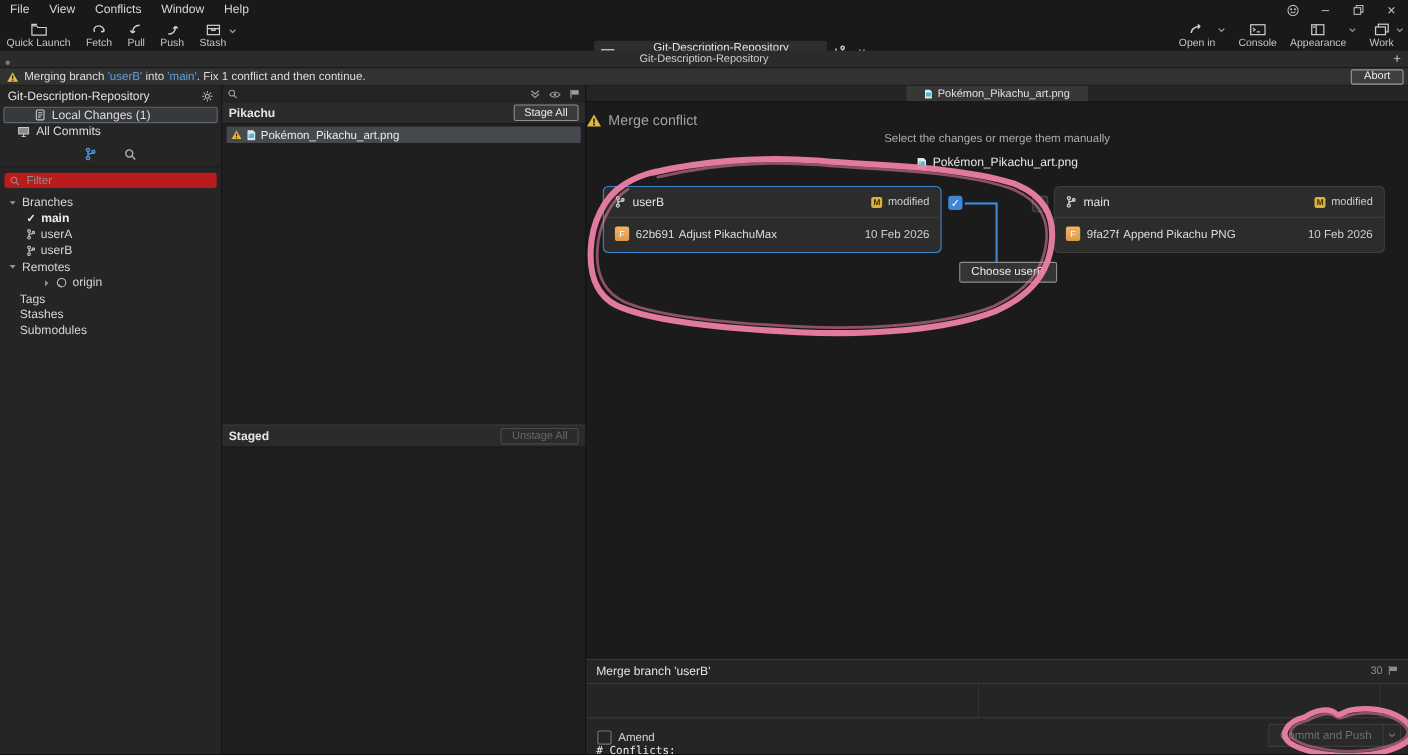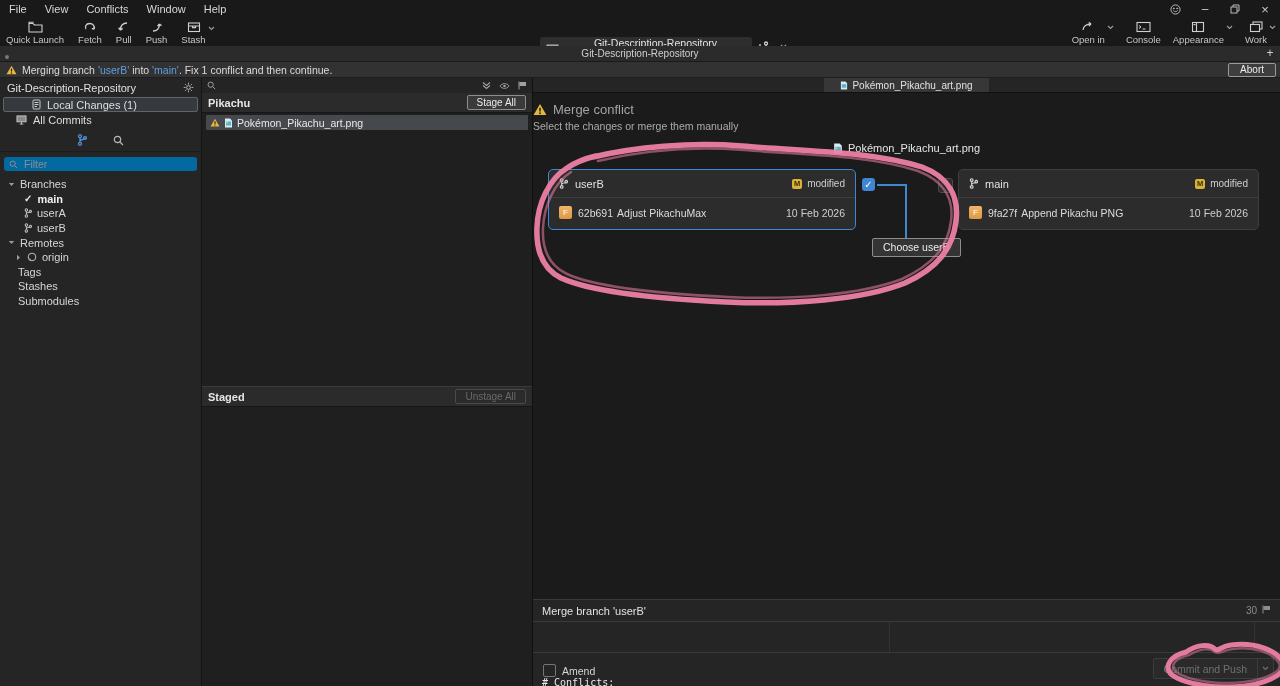--- a/index.html
+++ b/index.html
@@ -40,21 +40,21 @@
   .hl{color:#5f9fdf;}
   .abort-btn{position:absolute;right:4px;top:1px;height:12px;line-height:12px;padding:0 11px;background:#3e3e3e;border:1px solid #9a9a9a;border-radius:2px;color:#ececec;font-size:10px;}
 
   
   .sidebar{position:absolute;top:78px;bottom:0;left:0;width:201px;background:#252526;border-right:1px solid #141414;}
   .sb-head{display:flex;align-items:center;height:19px;padding:0 7px;color:#e0e0e0;font-size:11px;}
   .sb-gear{margin-left:auto;color:#bdbdbd;}
   .sb-item{display:flex;align-items:center;gap:6px;height:15px;padding-left:16px;font-size:11px;color:#dedede;}
   .sb-item.sel{border:1px solid #60646a;background:#36393d;border-radius:2px;margin:0 3px;height:13px;padding-left:28px;}
   .sb-icons{display:flex;justify-content:center;gap:26px;align-items:center;height:18px;margin-top:4px;border-bottom:1px solid #1c1c1c;padding-bottom:2px;}
-  .filter-box{margin:5px 4px 4px;height:14px;background:#0369a1;border-radius:3px;display:flex;align-items:center;gap:4px;padding:0 5px;}
+  .filter-box{margin:5px 4px 4px;height:14px;background:#b91c1c;border-radius:3px;display:flex;align-items:center;gap:4px;padding:0 5px;}
   .filter-box input{flex:1;background:transparent;border:0;outline:0;color:#cfcfcf;font-size:10.5px;font-family:"Liberation Sans",sans-serif;}
   .filter-box input::placeholder{color:#8e8e8e;}
   .tree{margin-top:6px;}
   .tree-row{display:flex;align-items:center;gap:5px;height:14.6px;font-size:11px;color:#d6d6d6;}
   .caret-ico{width:8px;color:#9a9a9a;}
 
   
   .middle{position:absolute;top:78px;bottom:0;left:202px;width:330px;background:#1f1f20;border-right:1px solid #101010;}
   .search-row{position:absolute;top:0;left:0;right:0;height:15px;background:#242425;border-bottom:1px solid #161616;display:flex;align-items:center;padding:0 5px;color:#9f9f9f;}
   .search-right{margin-left:auto;display:flex;gap:8px;align-items:center;}
@@ -62,21 +62,21 @@
   .sec-title{font-weight:bold;font-size:11px;color:#e6e6e6;}
   .sec-btn{margin-left:auto;height:13px;line-height:13px;padding:0 9px;border:1px solid #8d8d8d;background:#3a3a3b;color:#eaeaea;font-size:10px;border-radius:2px;}
   .sec-btn.disabled{border-color:#4a4a4a;background:transparent;color:#686868;}
   .file-row{position:absolute;top:37px;left:4px;right:4px;height:15px;background:#45484d;display:flex;align-items:center;gap:4px;padding:0 4px;font-size:10.5px;color:#e9e9e9;border-radius:1px;}
 
   
   .rightpane{position:absolute;top:78px;bottom:0;left:533px;right:0;background:#1b1b1c;}
   .file-tabrow{position:absolute;top:0;left:0;right:0;height:14px;background:#252526;border-bottom:1px solid #101010;display:flex;justify-content:center;}
   .file-tab{background:#373738;height:14px;display:flex;align-items:center;gap:4px;padding:0 16px;font-size:10px;color:#e0e0e0;}
   .conf-title{position:absolute;top:24px;left:0;right:0;display:flex;justify-content:flex-start;align-items:center;gap:6px;font-size:13px;color:#a3a3a3;}
-  .conf-sub{position:absolute;top:42px;left:0;right:0;text-align:left;font-size:10.5px;color:#ababab;}
+  .conf-sub{position:absolute;top:42px;left:0;right:0;text-align:center;font-size:10.5px;color:#ababab;}
   .conf-file{position:absolute;top:64px;left:0;right:0;display:flex;justify-content:center;align-items:center;gap:5px;font-size:11px;color:#e6e6e6;}
   .mpanel{position:absolute;background:#2c2c2d;border:1px solid #3e3e3f;border-radius:5px;}
   .mpanel.sel{border:1.5px solid #3f87d2;}
   .mp-head{height:27px;display:flex;align-items:center;gap:7px;padding:0 10px;border-bottom:1px solid #3d3d3e;color:#e2e2e2;font-size:11px;}
   .mp-right{margin-left:auto;display:flex;align-items:center;gap:5px;font-size:10px;color:#cfcfcf;}
   .badge-m{width:10px;height:10px;border-radius:2px;background:#d9b13b;color:#3a3000;font-size:7.5px;font-weight:bold;display:flex;align-items:center;justify-content:center;}
   .mp-commit{height:29px;display:flex;align-items:center;gap:6px;padding:0 10px;font-size:10.5px;color:#dcdcdc;}
   .avatar{width:13px;height:13px;border-radius:2px;background:linear-gradient(#f0b469,#dd9a44);color:#fff;font-size:8px;display:flex;align-items:center;justify-content:center;}
   .mp-date{margin-left:auto;font-size:10.5px;color:#cfcfcf;}
   .cbox{position:absolute;width:13px;height:13px;border-radius:3px;}
@@ -432,21 +432,21 @@
         <span>userB</span>
       </div>
       <div class="tree-row" style="padding-left:7px;">
         <span class="ico caret-ico">
             <svg width="7" height="5" viewBox="0 0 7 5">
               <path d="M0.8 1l2.7 3 2.7-3z" fill="#9a9a9a"></path>
             </svg>
           </span>
         <span>Remotes</span>
       </div>
-      <div class="tree-row" style="padding-left:14px;">
+      <div class="tree-row" style="padding-left:14px;margin-left:24px;">
         <span class="ico caret-ico">
             <svg width="5" height="7" viewBox="0 0 5 7">
               <path d="M1 .8l3 2.7-3 2.7z" fill="#9a9a9a"></path>
             </svg>
           </span>
         <span class="ico">
             <svg width="10" height="10" viewBox="0 0 12 12">
               <circle cx="6" cy="6" r="4.6" fill="none" stroke="#bdbdbd" stroke-width="1.2"></circle>
               <path d="M4 10V8.5c-1.5.3-2-.7-2-.7" stroke="#bdbdbd" fill="none" stroke-width="1"></path>
             </svg>

